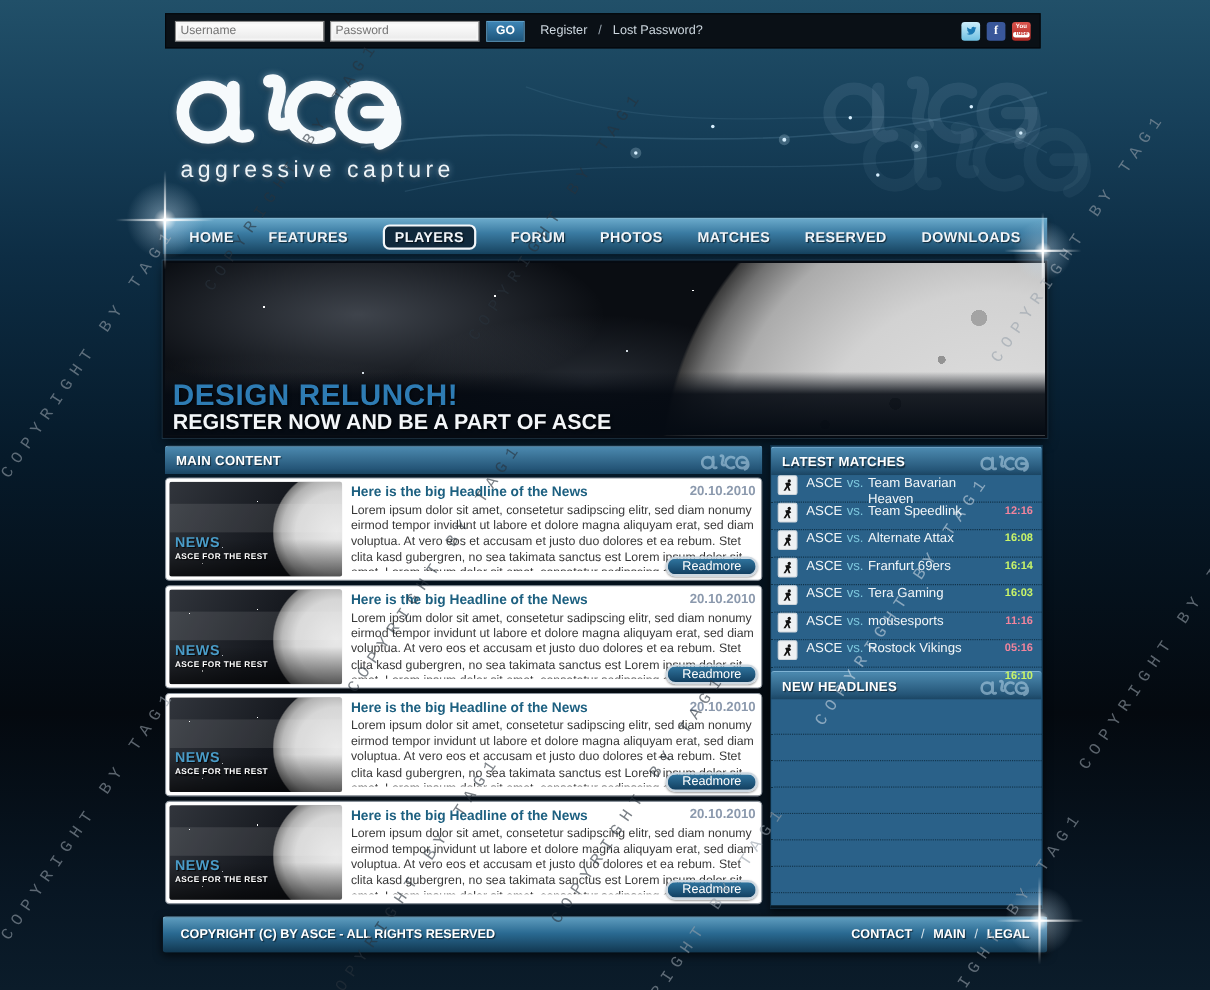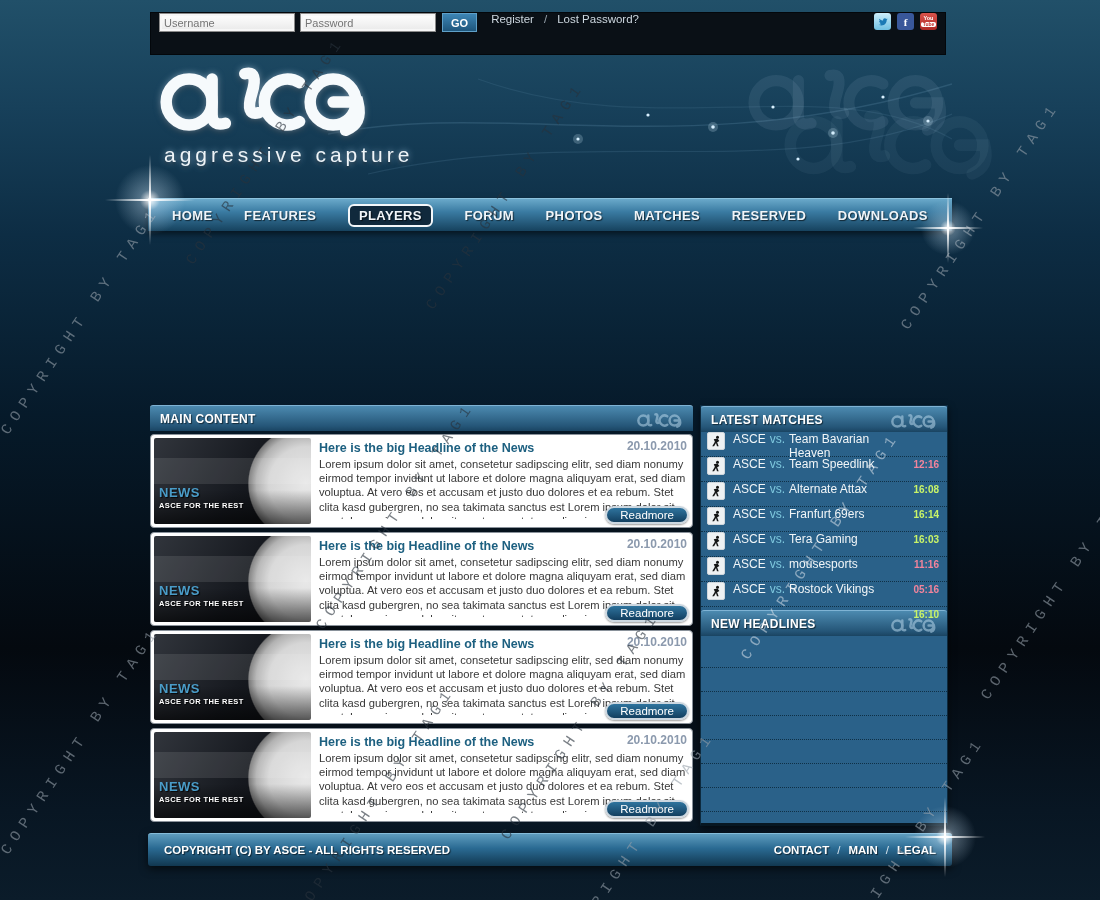--- a/index.html
+++ b/index.html
@@ -2,22 +2,22 @@
 <html><head>
 <meta charset="utf-8">
 <style>
   html,body{margin:0;padding:0;}
   .page{position:relative;width:1100px;height:900px;overflow:hidden;
     font-family:"Liberation Sans",sans-serif;
     background:linear-gradient(180deg,#215069 0%,#17405a 12%,#0d2d44 26%,#061a2a 46%,#04090f 72%,#081623 90%,#0b1c2a 100%);}
   .site{position:absolute;left:148px;top:0;width:804px;height:900px;}
 
   
-  .topbar{position:absolute;left:2px;top:12px;width:796px;height:43px;background:#0a1016;
-    border:1px solid #03070b;display:flex;align-items:flex-start;padding:0 8px;box-sizing:border-box;}
+  .topbar{position:absolute;left:2px;top:12px;width:796px;height:32px;background:#0a1016;
+    border:1px solid #03070b;display:flex;align-items:center;padding:0 8px;box-sizing:border-box;}
   .login-input{width:126px;height:17px;font-size:11px;color:#555;padding:0 4px;
     border:1px solid #8a8a8a;box-shadow:0 0 0 2px #f6f6f6 inset;background:linear-gradient(#ffffff,#e9e9e9);
     font-family:"Liberation Sans",sans-serif;}
   .login-input + .login-input{margin-left:5px;}
   .go-btn{margin-left:6px;height:19px;padding:0 8px;font-size:11px;font-weight:bold;color:#fff;
     background:linear-gradient(#3d85b5,#1e567c);border:1px solid #5fa0c8;cursor:pointer;
     font-family:"Liberation Sans",sans-serif;}
   .top-link{color:#cdd7df;font-size:11.5px;text-decoration:none;margin-left:14px;}
   .top-sep{color:#9aa6b0;font-size:11.5px;margin-left:10px;}
   .top-sep + .top-link{margin-left:10px;}
@@ -271,20 +271,27 @@
         <a class="nav-item">
           <span>RESERVED</span>
         </a>
         <a class="nav-item">
           <span>DOWNLOADS</span>
         </a>
     </div>
     <div class="star" style="left:-43px;top:155px;width:90px;height:90px"></div>
     <div class="star" style="left:765px;top:193px;width:70px;height:70px"></div>
 
+    <div class="hero">
+      <div class="hero-band"></div>
+      <div class="hero-caption">
+        <div class="hero-title">DESIGN RELUNCH!</div>
+        <div class="hero-subtitle">REGISTER NOW AND BE A PART OF ASCE</div>
+      </div>
+    </div>
 
     <div class="content">
 
       <div class="col-main">
         <div class="panel-head">
           <span class="ph-label">MAIN CONTENT</span>
           <svg class="mini-logo" viewBox="0 0 240 104">
               <use href="#asce-logo"></use>
             </svg>
         </div>

